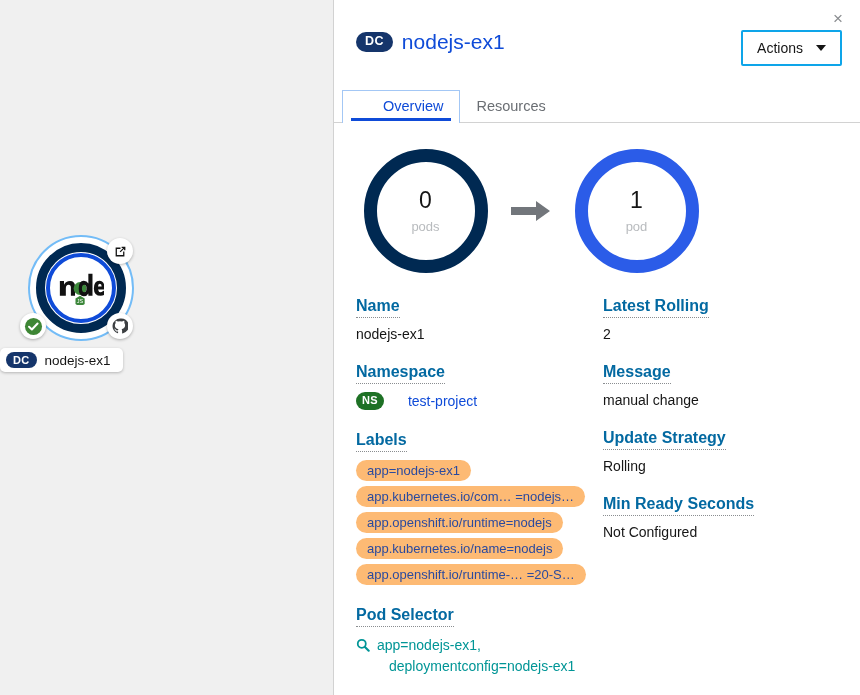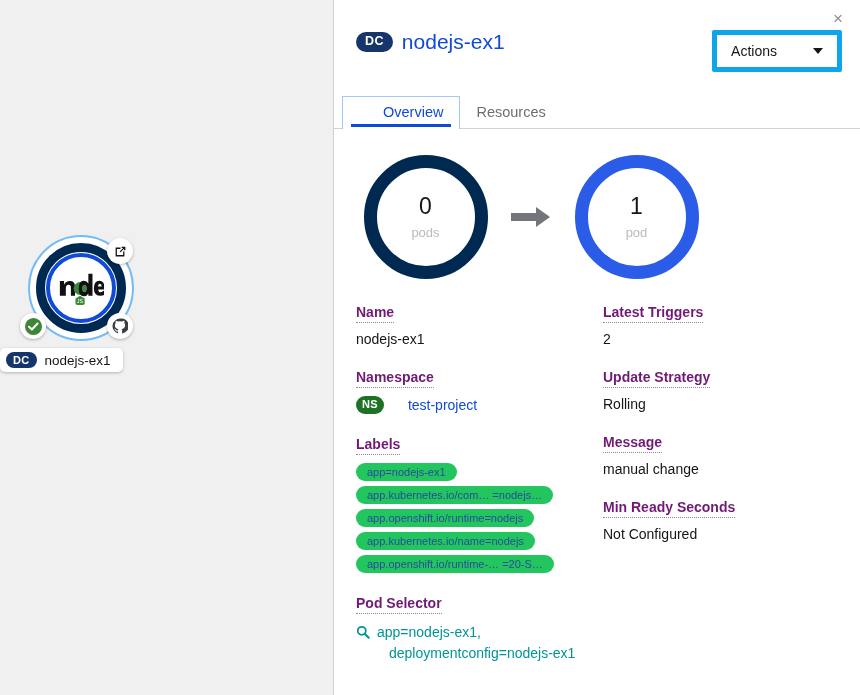--- a/index.html
+++ b/index.html
@@ -163,28 +163,28 @@
     letter-spacing: 0.4px;
     line-height: 1.1;
   }
   #panel-title {
     font-size: 21px;
     color: #0f4bd8;
     font-weight: normal;
   }
 
   #actions-button {
-    border: 5px solid #0ea5e9;
+    border: 2px solid #0ea5e9;
     background: #ffffff;
     padding: 8px 14px;
     font-size: 14px;
     color: #151515;
     display: flex;
     align-items: center;
-    gap: 36px;
+    gap: 13px;
     cursor: pointer;
     font-family: "Liberation Sans", sans-serif;
     border-radius: 2px;
   }
   .caret-down {
     width: 0; height: 0;
     border-left: 5px solid transparent;
     border-right: 5px solid transparent;
     border-top: 6px solid #151515;
   }
@@ -270,23 +270,23 @@
   #details {
     margin-top: 24px;
     display: grid;
     grid-template-columns: 247px 1fr;
     padding: 0 18px 0 22px;
     column-gap: 0px;
   }
   .detail-col { }
   .detail-block { margin-bottom: 21px; }
   .detail-term {
-    font-size: 14px;
+    font-size: 16px;
     font-weight: bold;
-    color: #701a75;
+    color: #0369a1;
     border-bottom: 1px dotted #8a8d90;
     display: inline-block;
     padding-bottom: 2px;
     margin-bottom: 8px;
   }
   .detail-value {
     font-size: 14px;
     color: #151515;
   }
   .ns-row {
@@ -310,23 +310,23 @@
     text-decoration: none;
     cursor: pointer;
   }
   #labels-list {
     display: flex;
     flex-direction: column;
     align-items: flex-start;
     gap: 5px;
   }
   .label-chip {
-    background: #22c55e;
+    background: #fdba74;
     color: #2b4a9e;
-    font-size: 11px;
+    font-size: 13px;
     border-radius: 12px;
     padding: 3px 11px;
     white-space: nowrap;
     cursor: pointer;
   }
   #pod-selector-block { margin-top: 2px; }
   #pod-selector-value {
     display: flex;
     gap: 7px;
     align-items: flex-start;
@@ -471,35 +471,35 @@
             <span style="padding-left:12px;display:inline-block">deploymentconfig=nodejs-ex1</span>
           </span>
         </div>
       </div>
 
     </div>
 
     <div class="detail-col">
 
       <div class="detail-block">
-        <div class="detail-term">Latest Triggers</div>
+        <div class="detail-term">Latest Rolling</div>
         <div class="detail-value">2</div>
+      </div>
+
+      <div class="detail-block">
+        <div class="detail-term">Message</div>
+        <div class="detail-value">manual change</div>
       </div>
 
       <div class="detail-block">
         <div class="detail-term">Update Strategy</div>
         <div class="detail-value">Rolling</div>
       </div>
 
       <div class="detail-block">
-        <div class="detail-term">Message</div>
-        <div class="detail-value">manual change</div>
-      </div>
-
-      <div class="detail-block">
         <div class="detail-term">Min Ready Seconds</div>
         <div class="detail-value">Not Configured</div>
       </div>
 
 
     </div>
   </div>
 </div>
 
 </body></html>

